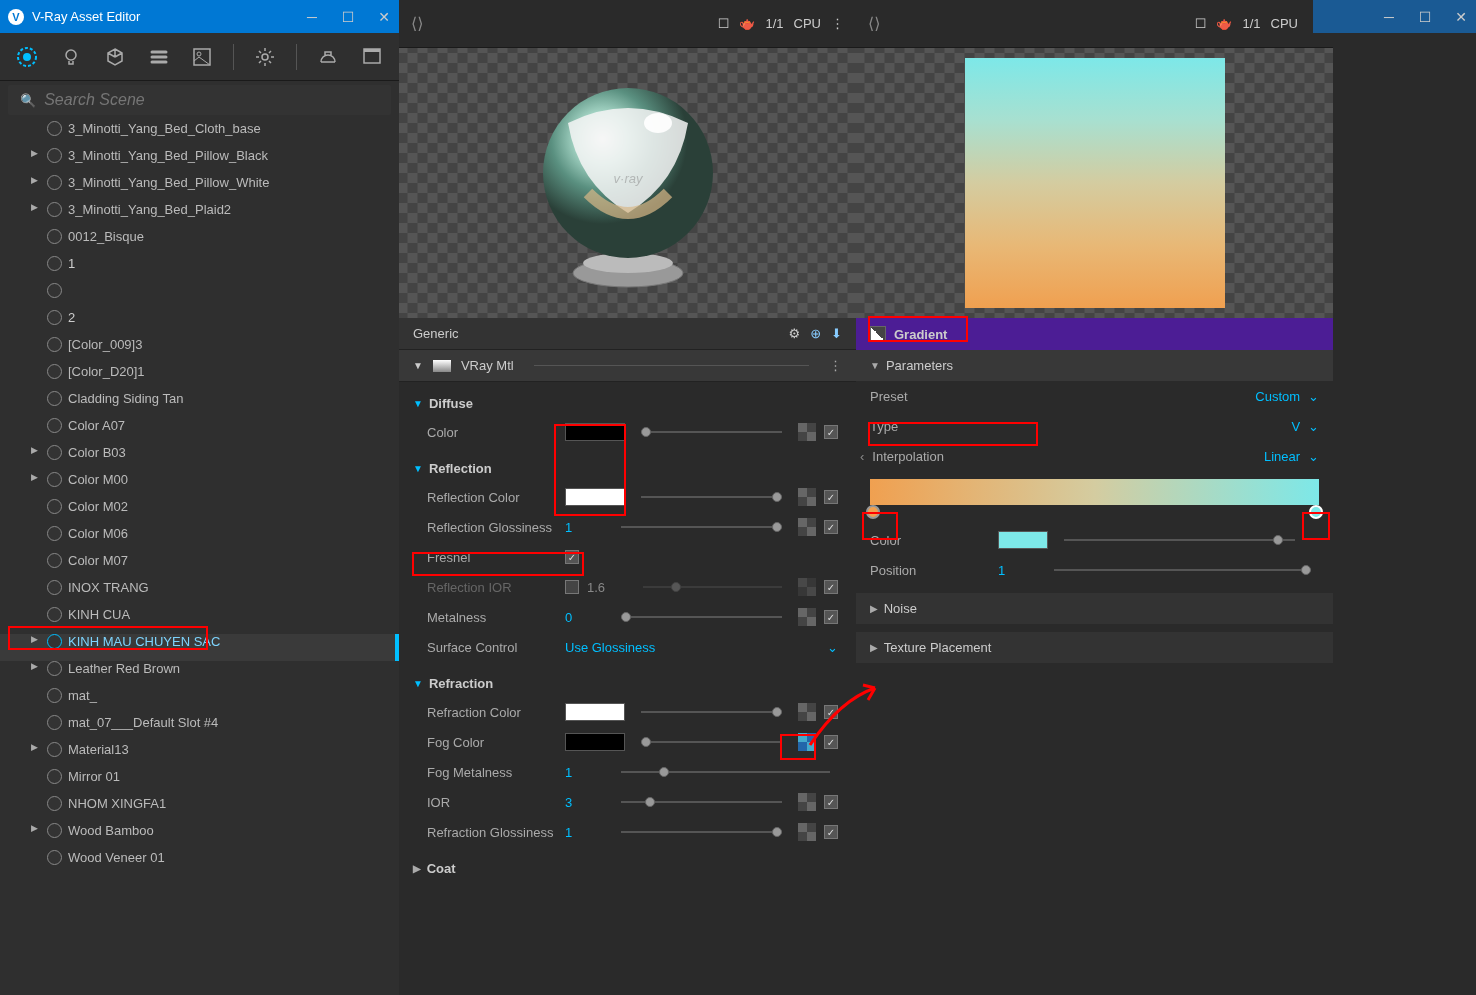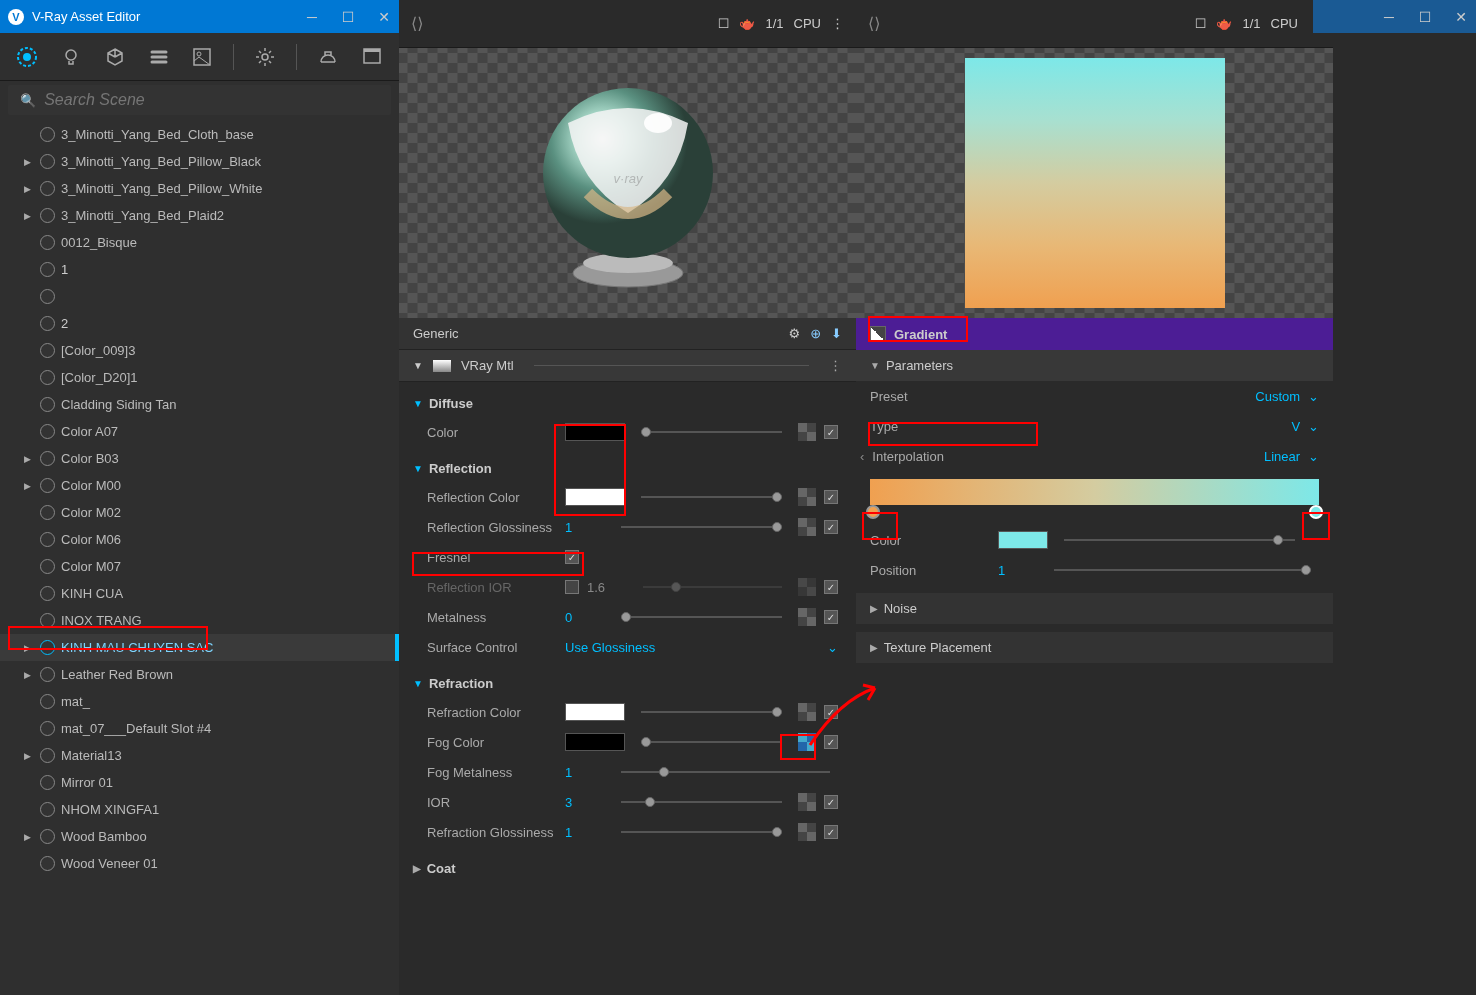--- a/index.html
+++ b/index.html
@@ -12,21 +12,21 @@
 .titlebar-title{color:#fff;font-size:13px}
 .winbtns{margin-left:auto;display:flex;gap:22px;color:#fff}
 .winbtn{width:14px;text-align:center;cursor:pointer;font-size:14px}
 .toolbar{height:48px;display:flex;align-items:center;padding:0 14px;gap:18px;border-bottom:1px solid #1a1a1a}
 .tbico{width:26px;height:26px;display:flex;align-items:center;justify-content:center;color:#aaa;cursor:pointer}
 .tbico.active{color:#00bfff}
 .divider{width:1px;height:26px;background:#555}
 .search{display:flex;align-items:center;padding:6px 12px;gap:8px;background:#333;margin:4px 8px;border-radius:2px}
 .search input{background:transparent;border:none;outline:none;color:#d946ef;font-style:italic;font-size:16px;flex:1}
 .tree{flex:1;overflow-y:auto;padding:2px 0}
-.tree-item{display:flex;align-items:center;height:27px;padding-left:24px;gap:6px;cursor:pointer;position:relative}
+.tree-item{display:flex;align-items:flex-start;height:27px;padding-left:31px;gap:6px;cursor:pointer;position:relative}
 .tree-item.selected{background:#3a3a3a;color:#00bfff}
 .tree-item.selected .mat-label{color:#7dd3fc}
 .tree-item .arrow{width:10px;font-size:9px;color:#aaa}
 .tree-item .circ{width:15px;height:15px;border-radius:50%;border:1.5px solid #888;background:#333}
 .tree-item.selected .circ{border-color:#00bfff}
 .mat-label{font-size:13px;color:#bbb}
 .sel-bar{position:absolute;right:0;top:0;width:4px;height:100%;background:#00bfff}
 .red-box{position:absolute;border:2px solid #f00;pointer-events:none}
 
 .mid{width:457px;display:flex;flex-direction:column;background:#2a2a2a;position:relative}
@@ -237,26 +237,26 @@
           <span class="mat-label">Color M06</span>
         </div>
         <div class="tree-item">
           <span class="arrow"></span>
           <span class="circ"></span>
           <span class="mat-label">Color M07</span>
         </div>
         <div class="tree-item">
           <span class="arrow"></span>
           <span class="circ"></span>
+          <span class="mat-label">INOX TRANG</span>
+        </div>
+        <div class="tree-item">
+          <span class="arrow"></span>
+          <span class="circ"></span>
           <span class="mat-label">KINH CUA</span>
-        </div>
-        <div class="tree-item">
-          <span class="arrow"></span>
-          <span class="circ"></span>
-          <span class="mat-label">INOX TRANG</span>
         </div>
         <div class="tree-item selected">
           <span class="arrow">▶</span>
           <span class="circ"></span>
           <span class="mat-label">KINH MAU CHUYEN SAC</span>
           <div class="sel-bar"></div>
         </div>
         <div class="tree-item">
           <span class="arrow">▶</span>
           <span class="circ"></span>

